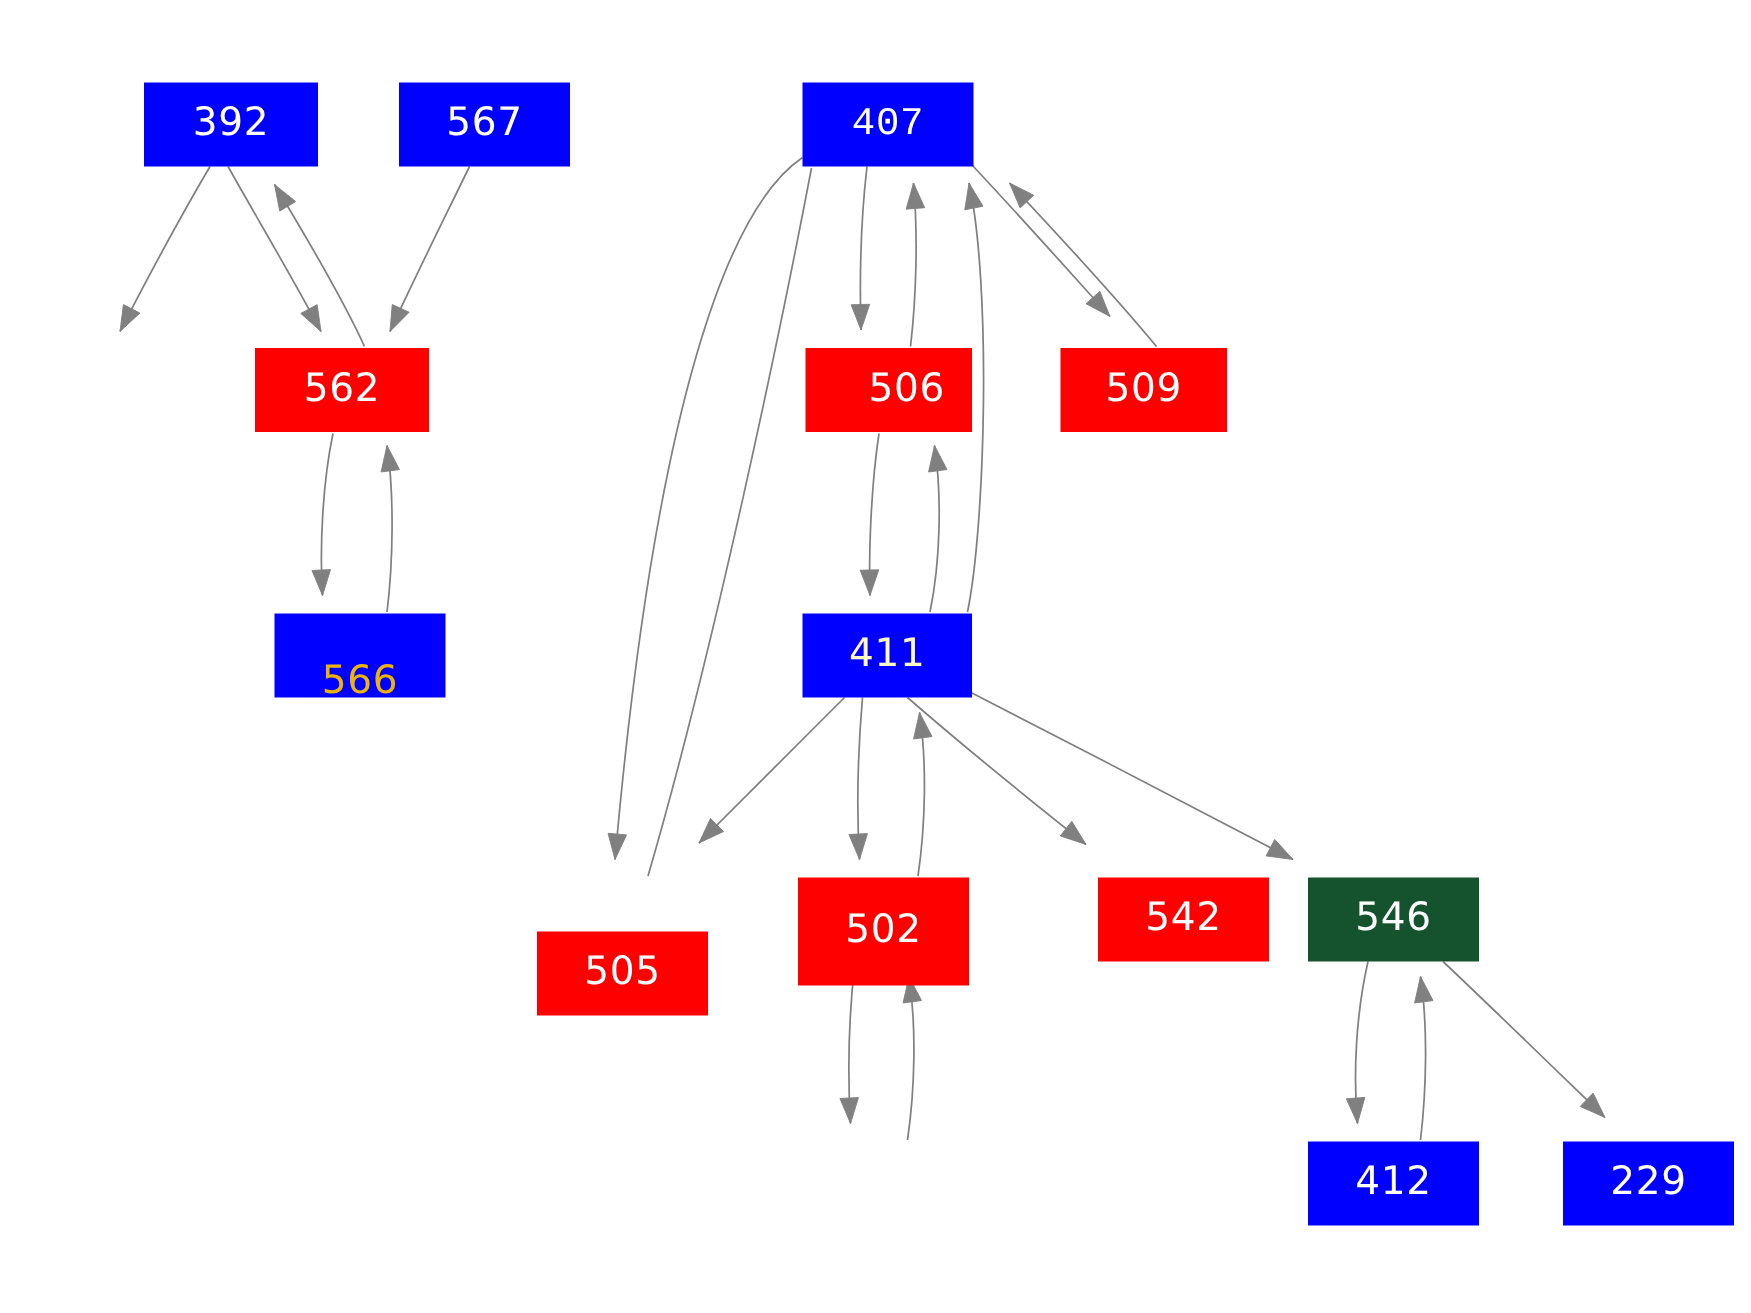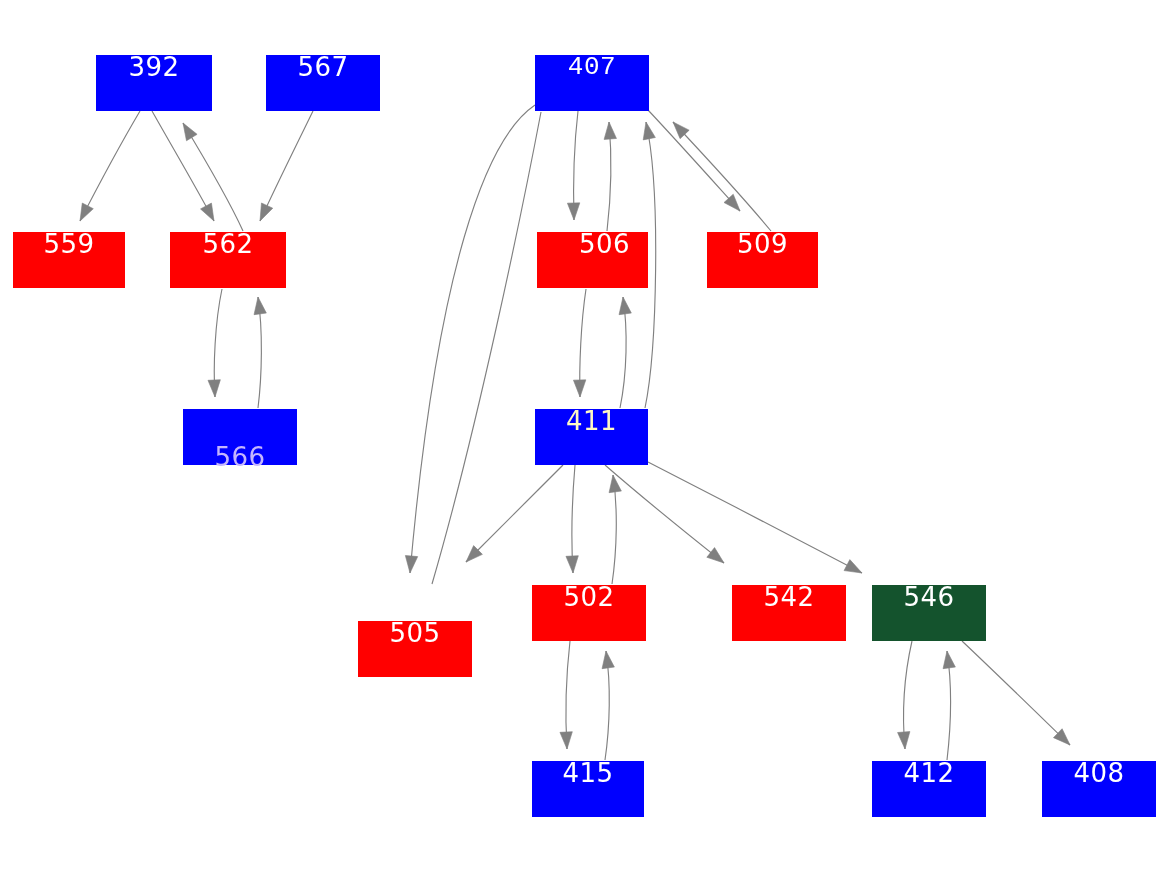--- a/index.html
+++ b/index.html
@@ -27,21 +27,21 @@
   #node-layer {
     position: absolute;
     left: 0;
     top: 0;
     width: 1167px;
     height: 875px;
   }
   .graph-node {
     position: absolute;
     display: flex;
-    align-items: flex-start;
+    align-items: center;
     justify-content: center;
     color: #ffffff;
     font-size: 26px;
     font-family: "DejaVu Sans", sans-serif;
     line-height: 1;
     letter-spacing: 0.5px;
     box-sizing: border-box;
   }
   .node-label {
     pointer-events: none;
@@ -169,54 +169,48 @@
   <div id="node-layer">
       <div class="graph-node" style="left: 96px; top: 55px; width: 116px; height: 56px; background: rgb(0, 0, 255);">
         <span class="node-label" style="color: rgb(255, 255, 255);">392</span>
       </div>
       <div class="graph-node" style="left: 266px; top: 55px; width: 114px; height: 56px; background: rgb(0, 0, 255);">
         <span class="node-label" style="color: rgb(255, 255, 255);">567</span>
       </div>
       <div class="graph-node" style="left: 535px; top: 55px; width: 114px; height: 56px; background: rgb(0, 0, 255); font-family: Liberation Mono, monospace;">
         <span class="node-label" style="color: rgb(255, 255, 255);">407</span>
       </div>
-      <div class="graph-node" style="left: 13px; top: 232px; width: 112px; height: 56px; background: rgb(255, 0, 0);">
-        <span class="node-label" style="color: rgb(255, 255, 255);">559</span>
-      </div>
       <div class="graph-node" style="left: 170px; top: 232px; width: 116px; height: 56px; background: rgb(255, 0, 0);">
         <span class="node-label" style="color: rgb(255, 255, 255);">562</span>
       </div>
       <div class="graph-node" style="left: 537px; top: 232px; width: 111px; height: 56px; background: rgb(255, 0, 0); padding-left: 24px;">
         <span class="node-label" style="color: rgb(255, 255, 255);">506</span>
       </div>
       <div class="graph-node" style="left: 707px; top: 232px; width: 111px; height: 56px; background: rgb(255, 0, 0);">
         <span class="node-label" style="color: rgb(255, 255, 255);">509</span>
       </div>
       <div class="graph-node" style="left: 183px; top: 409px; width: 114px; height: 56px; background: rgb(0, 0, 255);">
-        <span class="node-label" style="color: #c4b5fd; margin-top: 36px;">566</span>
+        <span class="node-label" style="color: #eab308; margin-top: 36px;">566</span>
       </div>
       <div class="graph-node" style="left: 535px; top: 409px; width: 113px; height: 56px; background: rgb(0, 0, 255);">
         <span class="node-label" style="color: #fef9c3;">411</span>
       </div>
       <div class="graph-node" style="left: 358px; top: 585px; width: 114px; height: 56px; background: rgb(255, 0, 0); margin-top: 36px;">
         <span class="node-label" style="color: rgb(255, 255, 255);">505</span>
       </div>
-      <div class="graph-node" style="left: 532px; top: 585px; width: 114px; height: 56px; background: rgb(255, 0, 0);">
+      <div class="graph-node" style="left: 532px; top: 585px; width: 114px; height: 72px; background: rgb(255, 0, 0);">
         <span class="node-label" style="color: rgb(255, 255, 255);">502</span>
       </div>
       <div class="graph-node" style="left: 700px; top: 585px; width: 114px; height: 56px; background: rgb(255, 0, 0); margin-left: 32px;">
         <span class="node-label" style="color: rgb(255, 255, 255);">542</span>
       </div>
       <div class="graph-node" style="left: 872px; top: 585px; width: 114px; height: 56px; background: #14532d;">
         <span class="node-label" style="color: rgb(255, 255, 255);">546</span>
       </div>
-      <div class="graph-node" style="left: 532px; top: 761px; width: 112px; height: 56px; background: rgb(0, 0, 255);">
-        <span class="node-label" style="color: rgb(255, 255, 255);">415</span>
-      </div>
       <div class="graph-node" style="left: 872px; top: 761px; width: 114px; height: 56px; background: rgb(0, 0, 255);">
         <span class="node-label" style="color: rgb(255, 255, 255);">412</span>
       </div>
       <div class="graph-node" style="left: 1042px; top: 761px; width: 114px; height: 56px; background: rgb(0, 0, 255);">
-        <span class="node-label" style="color: rgb(255, 255, 255);">408</span>
+        <span class="node-label" style="color: rgb(255, 255, 255);">229</span>
       </div>
     </div>
 
 </div>
 
 </body></html>

